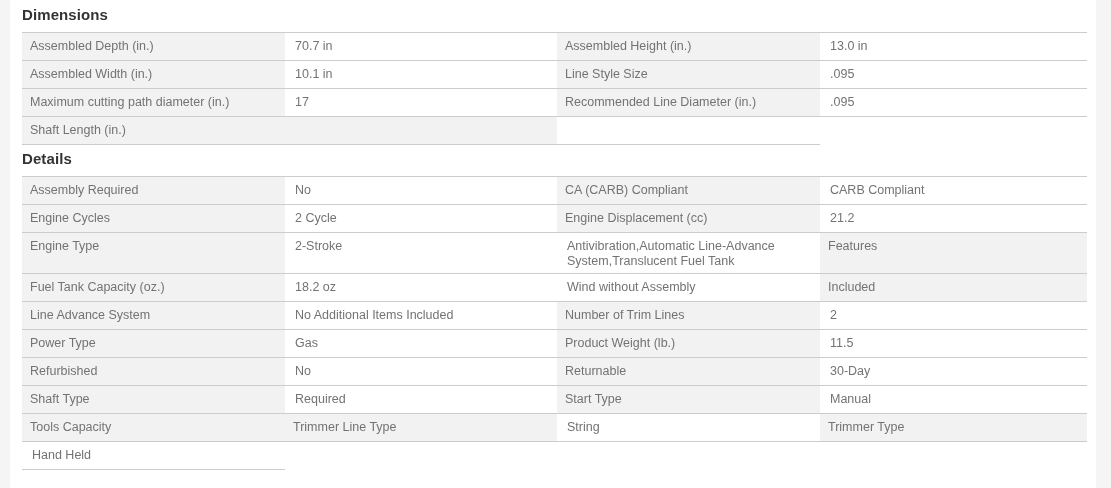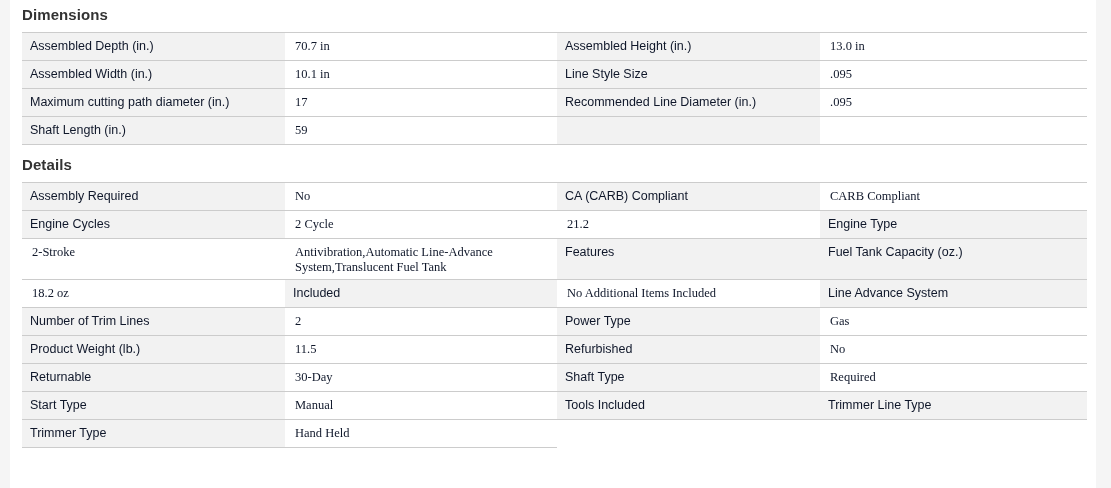--- a/index.html
+++ b/index.html
@@ -23,39 +23,39 @@
     width: 1065px;
   }
   h2.section-title {
     font-size: 15px;
     font-weight: bold;
     color: #333333;
     letter-spacing: 0.1px;
     margin: 0 0 8px 0;
     line-height: 18px;
   }
-  section + section { margin-top: 11px; }
+  section + section { margin-top: 5px; }
   .spec-grid {
     display: grid;
     grid-template-columns: 263px 272px 263px 267px;
     border-top: 1px solid #cccccc;
     width: 1065px;
   }
   .spec-grid .cell {
     border-bottom: 1px solid #cccccc;
     min-height: 28px;
     padding: 6px 10px 5px 8px;
     font-size: 12.5px;
     line-height: 14.5px;
-    color: #0f172a;
+    color: #737373;
     display: flex;
     align-items: flex-start;
   }
   .spec-grid .cell.label { background: #f2f2f2; }
-  .spec-grid .cell.value { background: #ffffff; padding-left: 10px; font-family: Liberation Serif, serif; }
+  .spec-grid .cell.value { background: #ffffff; padding-left: 10px; }
 </style>
 </head>
 <body>
 
 <div class="page">
   <div class="side-strip left"></div>
   <div class="side-strip right"></div>
 
   <div class="content">
 
@@ -68,60 +68,62 @@
           <div class="cell value">13.0 in</div>
           <div class="cell label">Assembled Width (in.)</div>
           <div class="cell value">10.1 in</div>
           <div class="cell label">Line Style Size</div>
           <div class="cell value">.095</div>
           <div class="cell label">Maximum cutting path diameter (in.)</div>
           <div class="cell value">17</div>
           <div class="cell label">Recommended Line Diameter (in.)</div>
           <div class="cell value">.095</div>
           <div class="cell label">Shaft Length (in.)</div>
-          <div class="cell value">59</div>
           <div class="cell label"></div>
           <div class="cell value"></div>
         </div>
     </section>
 
     <section>
       <h2 class="section-title">Details</h2>
       <div class="spec-grid">
           <div class="cell label">Assembly Required</div>
           <div class="cell value">No</div>
           <div class="cell label">CA (CARB) Compliant</div>
           <div class="cell value">CARB Compliant</div>
           <div class="cell label">Engine Cycles</div>
           <div class="cell value">2 Cycle</div>
+          <div class="cell label">Engine Displacement (cc)</div>
           <div class="cell value">21.2</div>
           <div class="cell label">Engine Type</div>
           <div class="cell value">2-Stroke</div>
           <div class="cell value">Antivibration,Automatic Line-Advance System,Translucent Fuel Tank</div>
           <div class="cell label">Features</div>
           <div class="cell label">Fuel Tank Capacity (oz.)</div>
           <div class="cell value">18.2 oz</div>
+          <div class="cell value">Wind without Assembly</div>
           <div class="cell label">Included</div>
+          <div class="cell label">Line Advance System</div>
           <div class="cell value">No Additional Items Included</div>
-          <div class="cell label">Line Advance System</div>
           <div class="cell label">Number of Trim Lines</div>
           <div class="cell value">2</div>
           <div class="cell label">Power Type</div>
           <div class="cell value">Gas</div>
           <div class="cell label">Product Weight (lb.)</div>
           <div class="cell value">11.5</div>
           <div class="cell label">Refurbished</div>
           <div class="cell value">No</div>
           <div class="cell label">Returnable</div>
           <div class="cell value">30-Day</div>
           <div class="cell label">Shaft Type</div>
           <div class="cell value">Required</div>
           <div class="cell label">Start Type</div>
           <div class="cell value">Manual</div>
-          <div class="cell label">Tools Included</div>
+          <div class="cell label">Tools Capacity</div>
           <div class="cell label">Trimmer Line Type</div>
+          <div class="cell value">String</div>
           <div class="cell label">Trimmer Type</div>
           <div class="cell value">Hand Held</div>
         </div>
     </section>
 
   </div>
 </div>
 
 </body></html>

